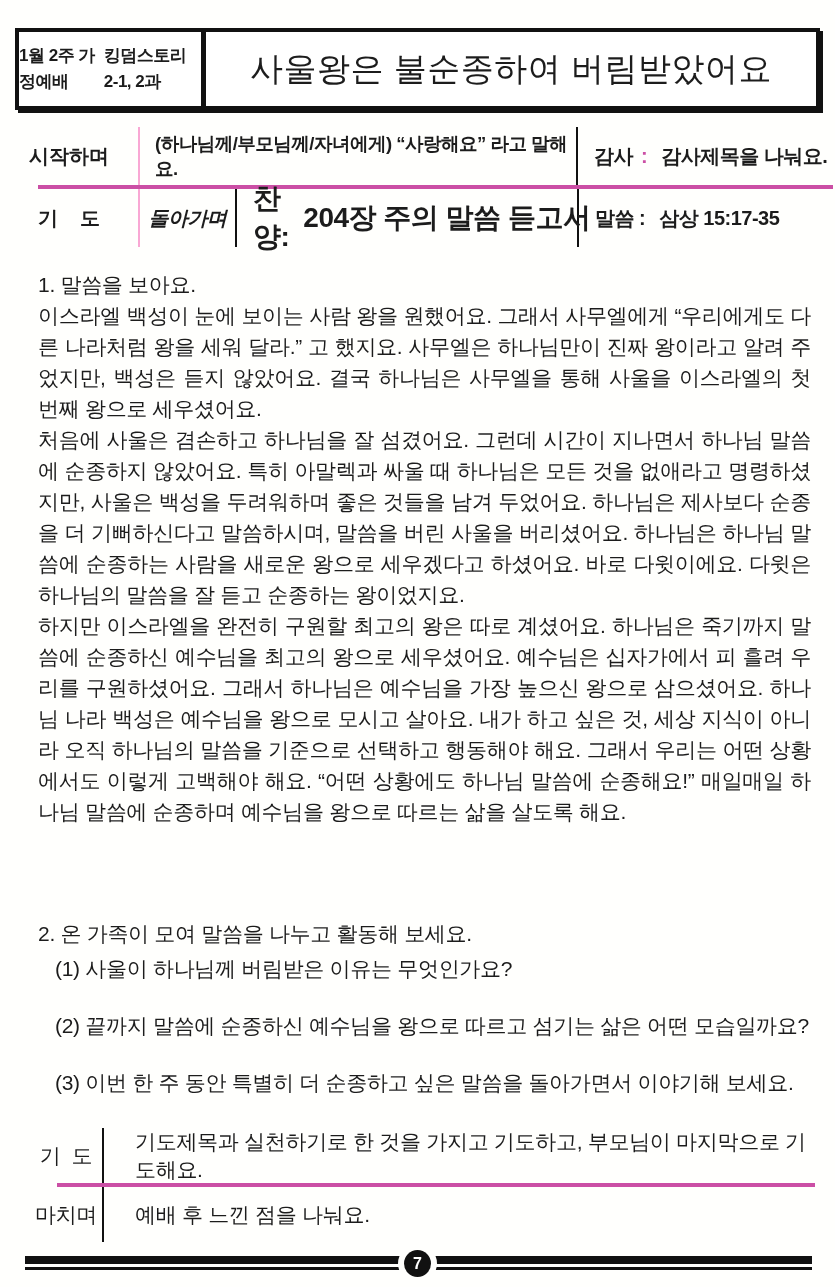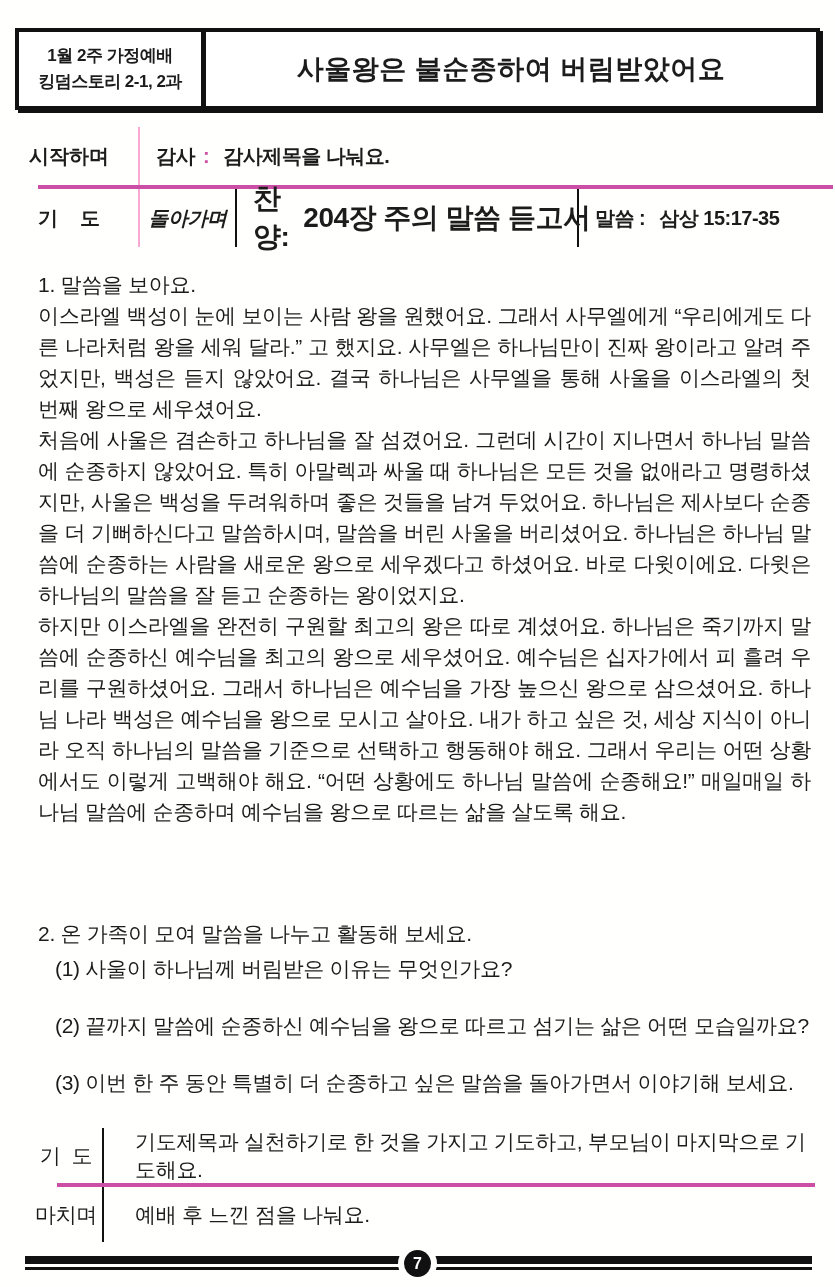--- a/index.html
+++ b/index.html
@@ -6,29 +6,29 @@
   .page {
     position:relative; width:835px; height:1287px; margin:0 auto;
     background:#fffffd; color:#1c1c1c; overflow:hidden;
     font-family:"Liberation Sans", sans-serif;
   }
 
   
   .header { display:flex; margin:28px 15px 0 15px; height:82px; }
   .lesson-box {
     width:182px; border:4px solid #111; box-shadow:3px 3px 0 #111;
-    background:#fff; display:flex; flex-direction:column;
+    background:#fff; display:flex; flex-direction:row;
     justify-content:center; align-items:center;
     font-weight:700; font-size:17px; line-height:26px; letter-spacing:-0.5px;
   }
   .title-box {
     flex:1; border:4px solid #111; border-left:5px solid #111; margin-left:-4px;
     box-shadow:3px 3px 0 #111; background:#fff;
     display:flex; align-items:center; justify-content:center;
-    font-weight:700; font-size:27px; letter-spacing:0.5px;
+    font-weight:400; font-size:33px; letter-spacing:0.5px;
   }
 
   
   .wtable { margin-top:17px; font-weight:700; }
   .wrow { display:flex; height:58px; }
   .cell { display:flex; align-items:center; }
   .c-label1, .c-label2 { width:138px; justify-content:center; border-right:2px solid #f9a8d4; font-size:20px; white-space:pre; }
   .c-content1 { width:421px; border-right:2px solid #111; padding-left:15px; font-size:18.5px; letter-spacing:-0.5px; }
   .c-mode { width:95px; justify-content:center; border-right:2px solid #111; font-size:20px; letter-spacing:-0.5px;font-style:italic; }
   .c-praise { width:324px; border-right:2px solid #111; padding-left:16px; font-size:28px; letter-spacing:-0.5px; }
@@ -80,20 +80,23 @@
     <div class="title-box">
       <span>사울왕은 불순종하여 버림받았어요</span>
     </div>
   </div>
 
   <div class="wtable">
     <div class="wrow">
       <div class="cell c-label1">
         <span>시작하며</span>
       </div>
+      <div class="cell c-content1">
+        <span>(하나님께/부모님께/자녀에게)  “사랑해요”  라고 말해요.</span>
+      </div>
       <div class="cell c-right">
         <span>감사</span>
         <span class="pink-colon">:</span>
         <span>감사제목을 나눠요.</span>
       </div>
     </div>
 
     <div class="pinkline-top"></div>
 
     <div class="wrow">

